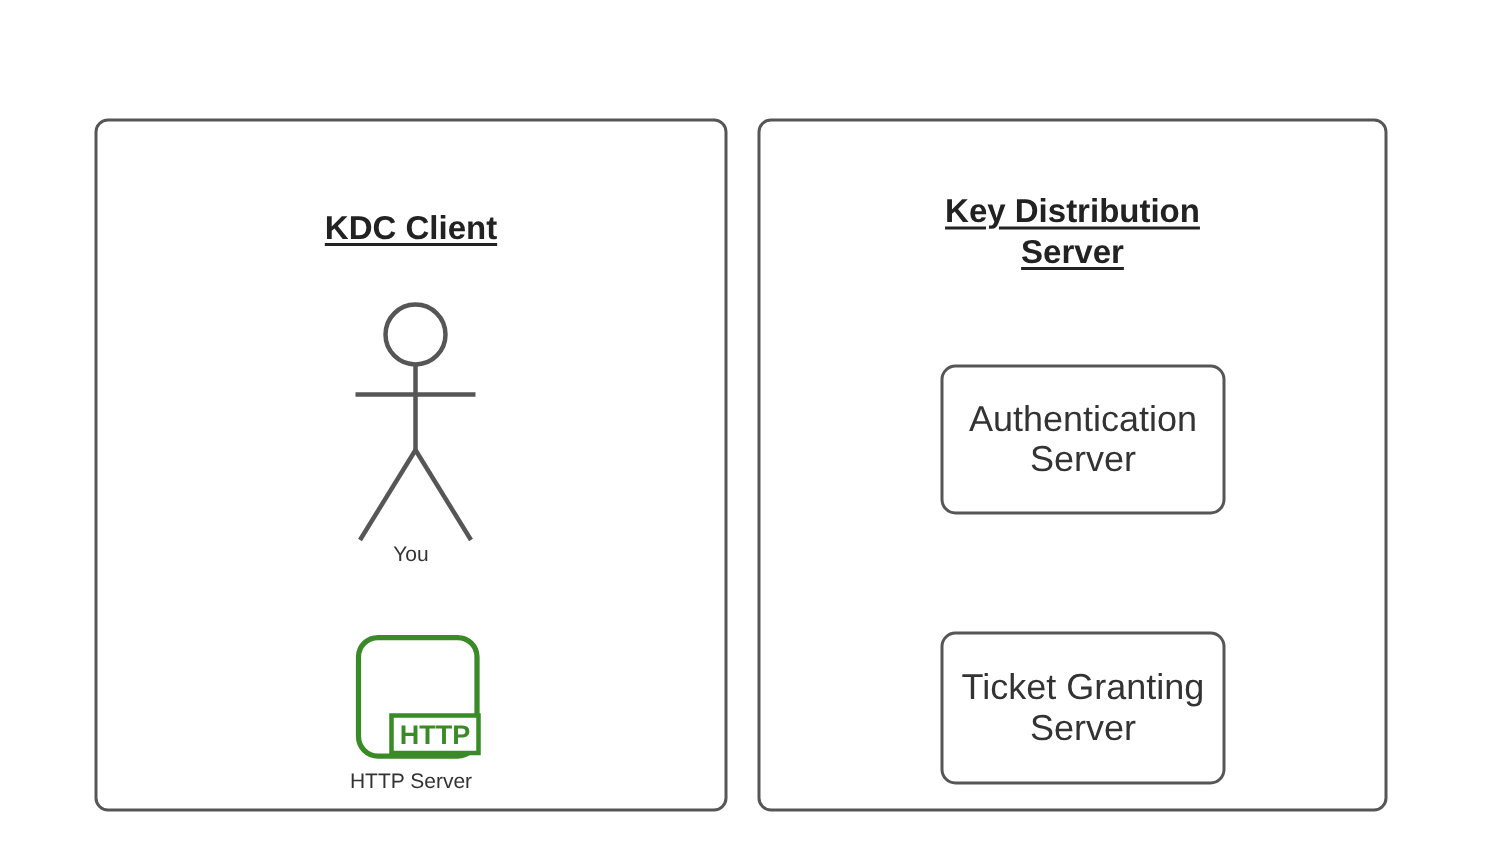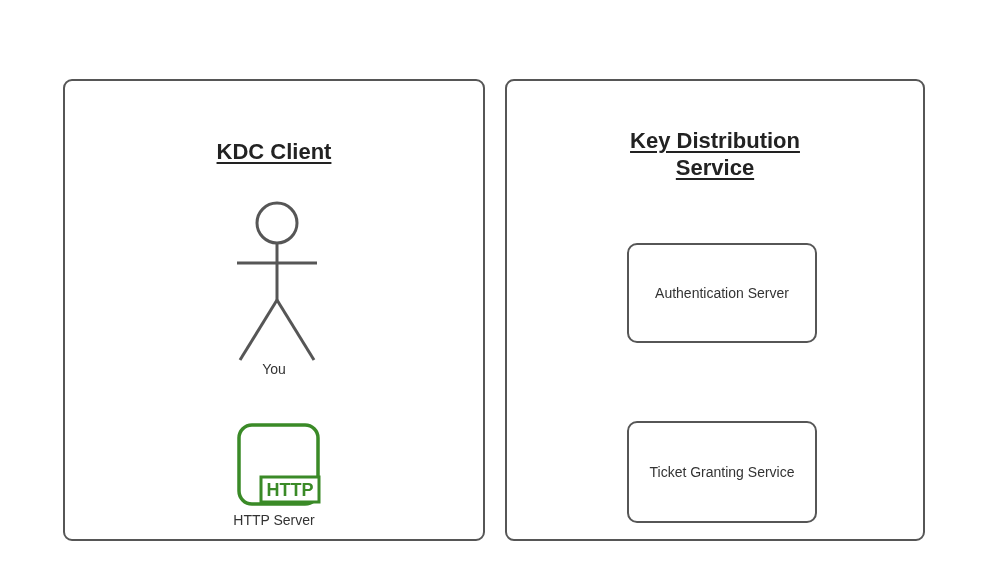--- a/index.html
+++ b/index.html
@@ -95,21 +95,21 @@
     border: 2px solid var(--container-stroke, #565656);
     border-radius: 10px;
     background: #ffffff;
     display: flex;
     align-items: center;
     justify-content: center;
     text-align: center;
     padding: 0 10px;
   }
   .node span {
-    font-size: 14px;
+    font-size: 24px;
     line-height: 27px;
     color: var(--label-text, #333);
   }
   .node.auth { top: 162px; }
   .node.tgs  { top: 340px; height: 102px; }
 </style>
 </head>
 <body>
 
 <div class="canvas">
@@ -130,24 +130,24 @@
     <svg class="http-svg" viewBox="0 0 90 88" aria-hidden="true">
       <rect class="http-outer" x="4" y="4" width="79" height="79" rx="13" ry="13"></rect>
       <rect class="http-badge" x="26" y="56" width="58" height="25"></rect>
       <text class="http-badge-text" x="55" y="75" text-anchor="middle">HTTP</text>
     </svg>
 
     <div class="label service-label">HTTP Server</div>
   </section>
 
   <section class="box right">
-    <h2 class="box-title kdc-title">Key Distribution Service</h2>
+    <h2 class="box-title kdc-title">Key Distribution Server</h2>
 
     <div class="node auth">
       <span>Authentication Server</span>
     </div>
 
     <div class="node tgs">
-      <span>Ticket Granting Service</span>
+      <span>Ticket Granting Server</span>
     </div>
   </section>
 
 </div>
 
 </body></html>

